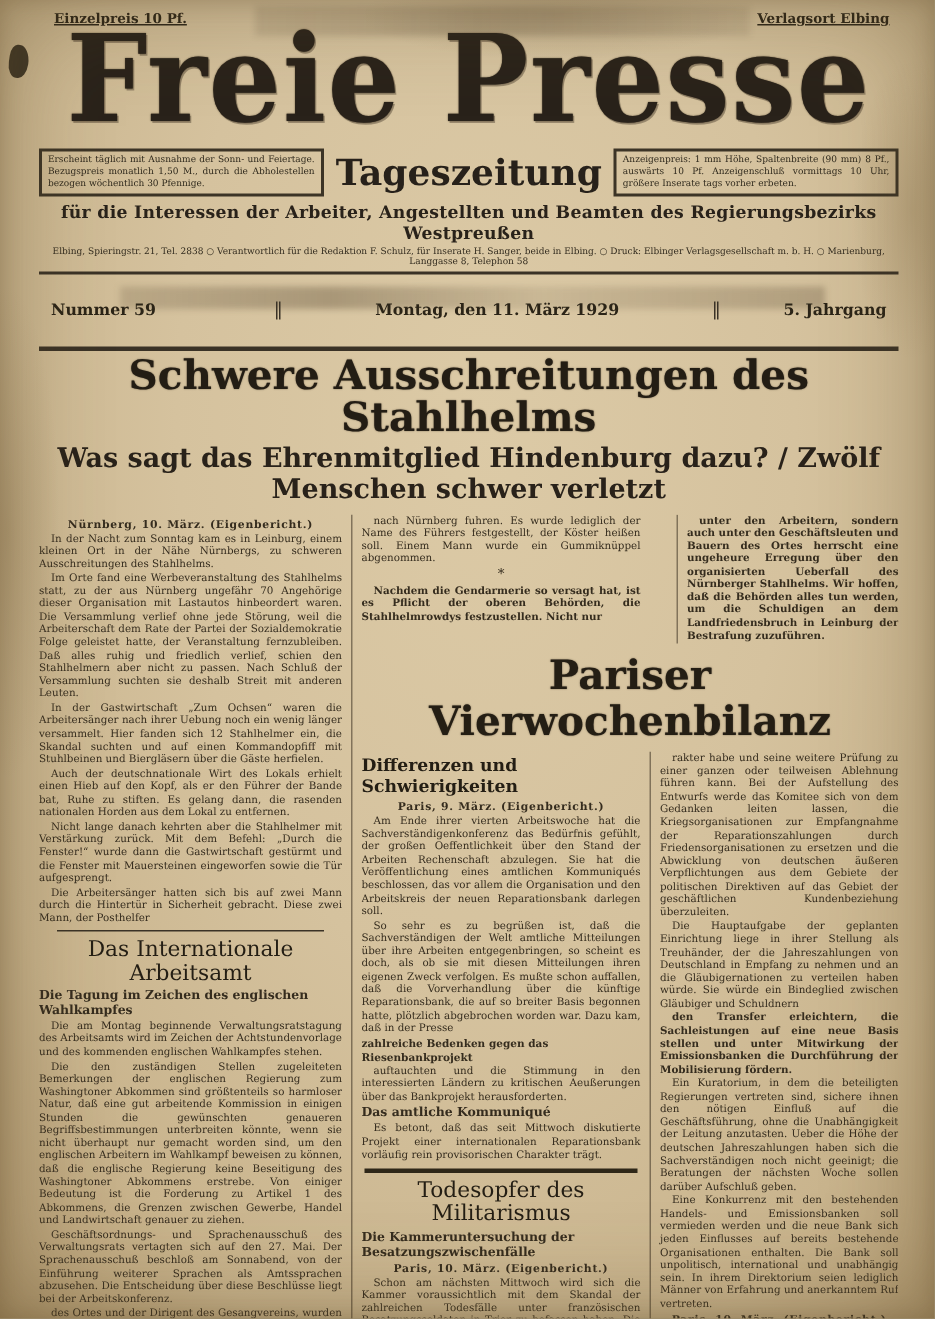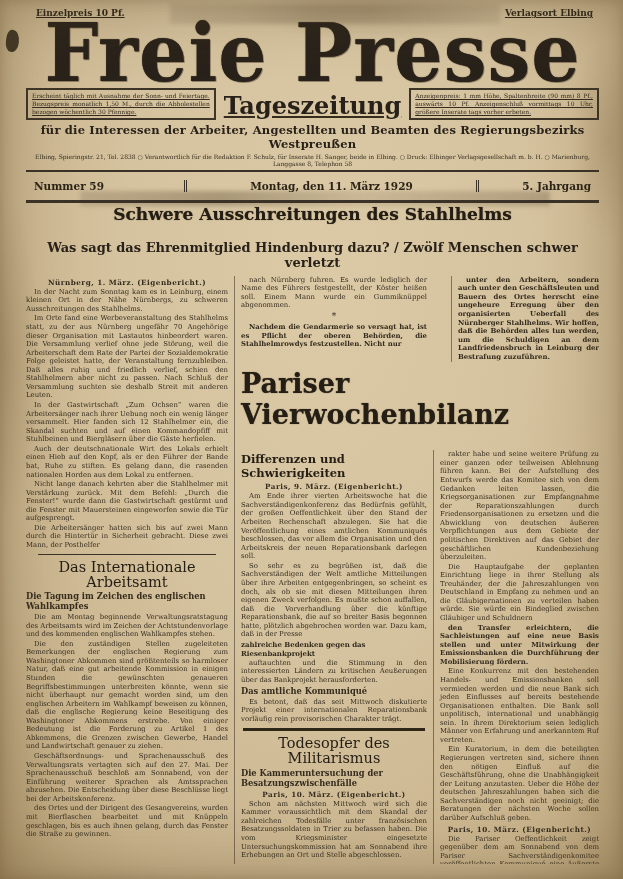--- a/index.html
+++ b/index.html
@@ -18,43 +18,43 @@
   .g1{left:80px;top:191px;width:470px;height:15px;
     background:linear-gradient(90deg,rgba(60,45,25,.16),rgba(60,45,25,.30) 30%,rgba(60,45,25,.10) 60%,rgba(60,45,25,.24));}
   .g2{left:170px;top:4px;width:330px;height:20px;
     background:linear-gradient(90deg,rgba(60,45,25,.12),rgba(60,45,25,.22) 45%,rgba(60,45,25,.10));}
 
   .content{position:relative;padding:5px 24px 0 26px;}
   .price-row{display:flex;justify-content:space-between;font-size:9px;font-weight:bold;padding:3px 6px 0 10px;color:#2c2518;text-decoration:underline;}
   .masthead{text-align:center;font-size:76px;font-weight:bold;line-height:.98;letter-spacing:1px;margin-top:-4px;
     color:#29221a;transform:scaleY(1.06);transform-origin:top center;
     text-shadow:0 0 1px rgba(45,35,22,.9),1px 1px 0 rgba(45,35,22,.35);}
-  .info-row{display:flex;gap:8px;align-items:flex-end;margin-top:0px;text-decoration:underline;}
+  .info-row{display:flex;gap:8px;align-items:flex-start;margin-top:11px;}
   .infobox{border:2px solid #3c3426;padding:2px 4px;font-size:6px;line-height:1.3;width:213px;text-align:justify;color:#302a1d;}
   .center-title{flex:1;text-align:center;font-size:24px;font-weight:bold;padding-top:1px;color:#27211a;}
   .motto{text-align:center;font-weight:bold;font-size:11.5px;margin-top:3px;letter-spacing:.2px;color:#29221a;}
   .impressum{text-align:center;font-size:6px;margin-top:2px;color:#332c1f;}
   .bar{margin-top:3px;border-top:2px solid #3a3226;border-bottom:3px solid #3a3226;display:flex;
-    font-weight:bold;font-size:10.5px;padding:8px 0;align-items:center;color:#2b2417;}
+    font-weight:bold;font-size:10.5px;padding:18px 0;align-items:center;color:#2b2417;}
   .bar .c-left{width:150px;padding-left:8px;border-right:3px double #3a3226;}
   .bar .c-center{flex:1;text-align:center;}
   .bar .c-right{width:112px;text-align:right;padding-right:8px;border-left:3px double #3a3226;}
 
   .kicker{margin-top:8px;text-align:center;font-weight:bold;font-size:12.5px;color:#29221a;}
-  .headline{text-align:center;font-weight:bold;font-size:17px;line-height:1.05;margin-top:3px;color:#231d14;
+  .headline{text-align:center;font-weight:bold;font-size:27px;line-height:1.05;margin-top:3px;color:#231d14;
     text-shadow:0 0 1px rgba(40,30,20,.7);}
-  .subhead{text-align:center;font-weight:bold;font-size:13px;margin-top:16px;color:#29221a;}
+  .subhead{text-align:center;font-weight:bold;font-size:18px;margin-top:1px;color:#29221a;}
 
   .columns{margin-top:6px;display:flex;height:588px;overflow:hidden;}
   .col-left{width:202px;padding-right:6px;border-right:1px solid rgba(58,48,32,.55);overflow:hidden;}
   .right-area{flex:1;padding-left:6px;display:flex;flex-direction:column;overflow:hidden;}
   .top-row{display:flex;}
   .mid-top{width:186px;padding-right:24px;border-right:1px solid rgba(58,48,32,.55);}
   .right-top{flex:1;padding-left:6px;}
-  .pariser{text-align:left;font-size:27px;font-weight:bold;margin:6px 0 20px;color:#241e14;
+  .pariser{text-align:center;font-size:27px;font-weight:bold;margin:6px 0 4px;color:#241e14;
     text-shadow:0 0 1px rgba(40,30,20,.7);}
   .bottom-row{display:flex;flex:1;overflow:hidden;}
   .mid-col{width:186px;padding-right:6px;border-right:1px solid rgba(58,48,32,.55);overflow:hidden;}
   .right-col{flex:1;padding-left:6px;overflow:hidden;}
 
   .blk-p{font-size:6.9px;line-height:1.24;text-align:justify;text-indent:8px;margin:0 0 1px;}
   .blk-pb{font-size:6.9px;line-height:1.24;text-align:justify;text-indent:8px;margin:0 0 1px;font-weight:bold;}
   .blk-dateline{font-size:7.2px;font-weight:bold;text-align:center;margin:2px 0 1px;letter-spacing:.5px;}
   .blk-h{font-size:14.5px;font-weight:normal;text-align:center;margin:5px 0 1px;line-height:1.05;color:#241e14;}
   .blk-sub{font-size:8.3px;font-weight:bold;text-align:left;margin:0 0 2px;}
@@ -97,21 +97,21 @@
       <div class="c-left">Nummer 59</div>
       <div class="c-center">Montag, den 11. März 1929</div>
       <div class="c-right">5. Jahrgang</div>
     </div>
 
     <div class="headline">Schwere Ausschreitungen des Stahlhelms</div>
     <div class="subhead">Was sagt das Ehrenmitglied Hindenburg dazu? / Zwölf Menschen schwer verletzt</div>
 
     <div class="columns">
       <div class="col-left">
-          <div class="blk-dateline">Nürnberg, 1. März. (Eigenbericht.)</div>
+          <div class="blk-dateline">Nürnberg, 10. März. (Eigenbericht.)</div>
           <div class="blk-p">In der Nacht zum Sonntag kam es in Leinburg, einem kleinen Ort in der Nähe Nürnbergs, zu schweren Ausschreitungen des Stahlhelms.</div>
           <div class="blk-p">Im Orte fand eine Werbeveranstaltung des Stahlhelms statt, zu der aus Nürnberg ungefähr 70 Angehörige dieser Organisation mit Lastautos hinbeordert waren. Die Versammlung verlief ohne jede Störung, weil die Arbeiterschaft dem Rate der Partei der Sozialdemokratie Folge geleistet hatte, der Veranstaltung fernzubleiben. Daß alles ruhig und friedlich verlief, schien den Stahlhelmern aber nicht zu passen. Nach Schluß der Versammlung suchten sie deshalb Streit mit anderen Leuten.</div>
           <div class="blk-p">In der Gastwirtschaft „Zum Ochsen“ waren die Arbeitersänger nach ihrer Uebung noch ein wenig länger versammelt. Hier fanden sich 12 Stahlhelmer ein, die Skandal suchten und auf einen Kommandopfiff mit Stuhlbeinen und Biergläsern über die Gäste herfielen.</div>
           <div class="blk-p">Auch der deutschnationale Wirt des Lokals erhielt einen Hieb auf den Kopf, als er den Führer der Bande bat, Ruhe zu stiften. Es gelang dann, die rasenden nationalen Horden aus dem Lokal zu entfernen.</div>
           <div class="blk-p">Nicht lange danach kehrten aber die Stahlhelmer mit Verstärkung zurück. Mit dem Befehl: „Durch die Fenster!“ wurde dann die Gastwirtschaft gestürmt und die Fenster mit Mauersteinen eingeworfen sowie die Tür aufgesprengt.</div>
           <div class="blk-p">Die Arbeitersänger hatten sich bis auf zwei Mann durch die Hintertür in Sicherheit gebracht. Diese zwei Mann, der Posthelfer</div>
           <div class="blk-hr"></div>
           <div class="blk-h">Das Internationale Arbeitsamt</div>
           <div class="blk-sub">Die Tagung im Zeichen des englischen Wahlkampfes</div>
           <div class="blk-p">Die am Montag beginnende Verwaltungsratstagung des Arbeitsamts wird im Zeichen der Achtstundenvorlage und des kommenden englischen Wahlkampfes stehen.</div>
@@ -144,22 +144,22 @@
               <div class="blk-hr2"></div>
               <div class="blk-h">Todesopfer des Militarismus</div>
               <div class="blk-sub">Die Kammeruntersuchung der Besatzungszwischenfälle</div>
               <div class="blk-dateline">Paris, 10. März. (Eigenbericht.)</div>
               <div class="blk-p">Schon am nächsten Mittwoch wird sich die Kammer voraussichtlich mit dem Skandal der zahlreichen Todesfälle unter französischen Besatzungssoldaten in Trier zu befassen haben. Die vom Kriegsminister eingesetzte Untersuchungskommission hat am Sonnabend ihre Erhebungen an Ort und Stelle abgeschlossen.</div>
             </div>
           <div class="right-col">
               <div class="blk-p">rakter habe und seine weitere Prüfung zu einer ganzen oder teilweisen Ablehnung führen kann. Bei der Aufstellung des Entwurfs werde das Komitee sich von dem Gedanken leiten lassen, die Kriegsorganisationen zur Empfangnahme der Reparationszahlungen durch Friedensorganisationen zu ersetzen und die Abwicklung von deutschen äußeren Verpflichtungen aus dem Gebiete der politischen Direktiven auf das Gebiet der geschäftlichen Kundenbeziehung überzuleiten.</div>
               <div class="blk-p">Die Hauptaufgabe der geplanten Einrichtung liege in ihrer Stellung als Treuhänder, der die Jahreszahlungen von Deutschland in Empfang zu nehmen und an die Gläubigernationen zu verteilen haben würde. Sie würde ein Bindeglied zwischen Gläubiger und Schuldnern</div>
               <div class="blk-pb">den Transfer erleichtern, die Sachleistungen auf eine neue Basis stellen und unter Mitwirkung der Emissionsbanken die Durchführung der Mobilisierung fördern.</div>
+              <div class="blk-p">Ein Kuratorium, in dem die beteiligten Regierungen vertreten sind, sichere ihnen den nötigen Einfluß auf die Geschäftsführung, ohne die Unabhängigkeit der Leitung anzutasten. Ueber die Höhe der deutschen Jahreszahlungen haben sich die Sachverständigen noch nicht geeinigt; die Beratungen der nächsten Woche sollen darüber Aufschluß geben.</div>
               <div class="blk-p">Eine Konkurrenz mit den bestehenden Handels- und Emissionsbanken soll vermieden werden und die neue Bank sich jeden Einflusses auf bereits bestehende Organisationen enthalten. Die Bank soll unpolitisch, international und unabhängig sein. In ihrem Direktorium seien lediglich Männer von Erfahrung und anerkanntem Ruf vertreten.</div>
-              <div class="blk-p">Ein Kuratorium, in dem die beteiligten Regierungen vertreten sind, sichere ihnen den nötigen Einfluß auf die Geschäftsführung, ohne die Unabhängigkeit der Leitung anzutasten. Ueber die Höhe der deutschen Jahreszahlungen haben sich die Sachverständigen noch nicht geeinigt; die Beratungen der nächsten Woche sollen darüber Aufschluß geben.</div>
               <div class="blk-dateline">Paris, 10. März. (Eigenbericht.)</div>
               <div class="blk-p">Die Pariser Oeffentlichkeit zeigt gegenüber dem am Sonnabend von dem Pariser Sachverständigenkomitee veröffentlichten Kommuniqué eine äußerste Zurückhaltung.</div>
             </div>
         </div>
       </div>
     </div>
 
   </div>
 </div>
 

